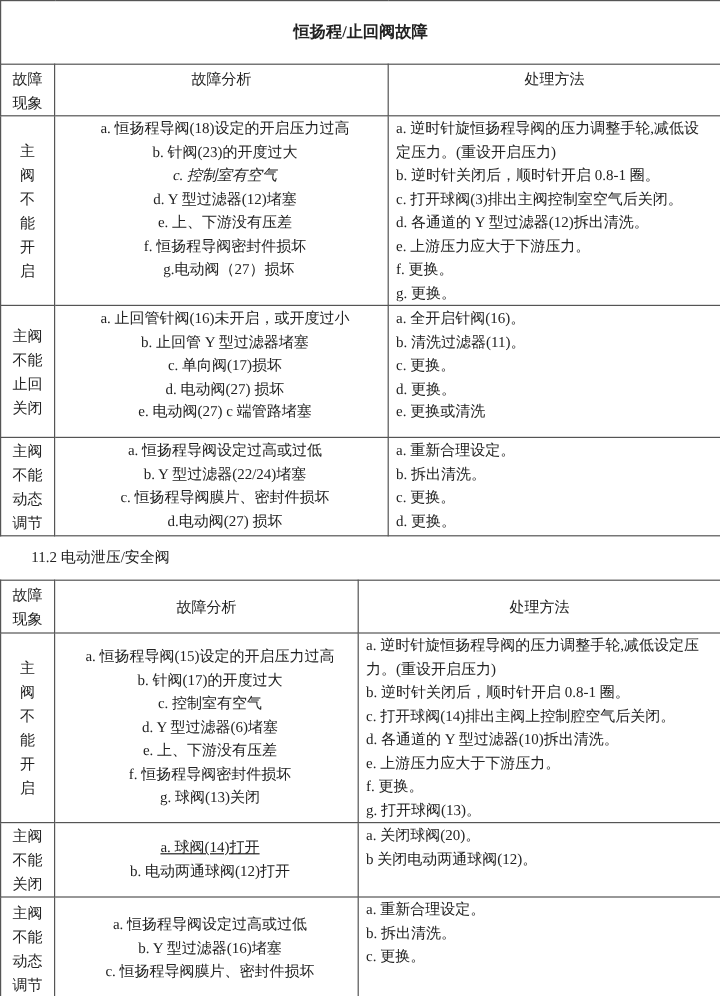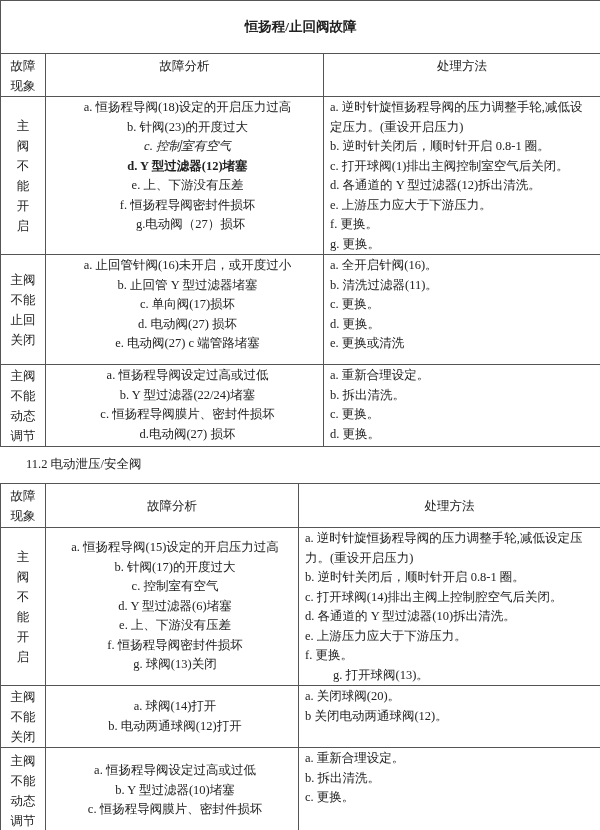--- a/index.html
+++ b/index.html
@@ -44,31 +44,31 @@
             <div>能</div>
             <div>开</div>
             <div>启</div>
           </div>
         </td>
     <td class="pad-top">
           <div class="list">
             <div class="line" style="white-space: pre;">a. 恒扬程导阀(18)设定的开启压力过高</div>
             <div class="line" style="white-space: pre;">b. 针阀(23)的开度过大</div>
             <div class="line" style="white-space: pre; font-style: italic;">c. 控制室有空气</div>
-            <div class="line" style="white-space: pre; font-weight: bold;">d. Y 型过滤器(12)堵塞</div>
+            <div class="line" style="white-space: pre;">d. Y 型过滤器(12)堵塞</div>
             <div class="line" style="white-space: pre;">e. 上、下游没有压差</div>
             <div class="line" style="white-space: pre;">f. 恒扬程导阀密封件损坏</div>
             <div class="line" style="white-space: pre;">  g.电动阀（27）损坏</div>
           </div>
         </td>
     <td class="pad-top">
           <div class="list">
             <div class="wrap" style="white-space: normal;">a. 逆时针旋恒扬程导阀的压力调整手轮,减低设定压力。(重设开启压力)</div>
             <div class="wrap" style="white-space: normal;">b. 逆时针关闭后，顺时针开启 0.8-1 圈。</div>
-            <div class="wrap" style="white-space: normal;">c. 打开球阀(1)排出主阀控制室空气后关闭。</div>
+            <div class="wrap" style="white-space: normal;">c. 打开球阀(3)排出主阀控制室空气后关闭。</div>
             <div class="wrap" style="white-space: normal;">d. 各通道的 Y 型过滤器(12)拆出清洗。</div>
             <div class="wrap" style="white-space: normal;">e. 上游压力应大于下游压力。</div>
             <div class="wrap" style="white-space: normal;">f. 更换。</div>
             <div class="wrap" style="white-space: normal;">g. 更换。</div>
           </div>
         </td>
   </tr>
   <tr style="height:110px">
     <td class="sym">
           <div class="ml">
@@ -163,35 +163,35 @@
           </div>
         </td>
     <td class="pad-top">
           <div class="list">
             <div class="wrap" style="white-space: normal;">a. 逆时针旋恒扬程导阀的压力调整手轮,减低设定压力。(重设开启压力)</div>
             <div class="wrap" style="white-space: normal;">b. 逆时针关闭后，顺时针开启 0.8-1 圈。</div>
             <div class="wrap" style="white-space: normal;">c. 打开球阀(14)排出主阀上控制腔空气后关闭。</div>
             <div class="wrap" style="white-space: normal;">d. 各通道的 Y 型过滤器(10)拆出清洗。</div>
             <div class="wrap" style="white-space: normal;">e. 上游压力应大于下游压力。</div>
             <div class="wrap" style="white-space: normal;">f. 更换。</div>
-            <div class="wrap" style="white-space: normal; margin-left: 28px;">g. 打开球阀(13)。</div>
+            <div class="wrap" style="white-space: normal;">g. 打开球阀(13)。</div>
           </div>
         </td>
   </tr>
   <tr style="height:62px">
     <td class="sym">
           <div class="ml">
             <div>主阀</div>
             <div>不能</div>
             <div>关闭</div>
           </div>
         </td>
     <td style="vertical-align:middle">
           <div class="list">
-            <div class="line" style="white-space: pre;">a. 球阀(14)打开</div>
+            <div class="line" style="white-space: pre; text-decoration: underline;">a. 球阀(14)打开</div>
             <div class="line" style="white-space: pre;">b. 电动两通球阀(12)打开</div>
           </div>
         </td>
     <td class="pad-top">
           <div class="list">
             <div class="wrap" style="white-space: normal;">a. 关闭球阀(20)。</div>
             <div class="wrap" style="white-space: normal;">b 关闭电动两通球阀(12)。</div>
           </div>
         </td>
   </tr>
@@ -200,21 +200,21 @@
           <div class="ml">
             <div>主阀</div>
             <div>不能</div>
             <div>动态</div>
             <div>调节</div>
           </div>
         </td>
     <td style="vertical-align:middle">
           <div class="list">
             <div class="line" style="white-space: pre;">a. 恒扬程导阀设定过高或过低</div>
-            <div class="line" style="white-space: pre;">b. Y 型过滤器(10)堵塞</div>
+            <div class="line" style="white-space: pre;">b. Y 型过滤器(16)堵塞</div>
             <div class="line" style="white-space: pre;">c. 恒扬程导阀膜片、密封件损坏</div>
           </div>
         </td>
     <td class="pad-top">
           <div class="list">
             <div class="wrap" style="white-space: normal;">a. 重新合理设定。</div>
             <div class="wrap" style="white-space: normal;">b. 拆出清洗。</div>
             <div class="wrap" style="white-space: normal;">c. 更换。</div>
           </div>
         </td>

